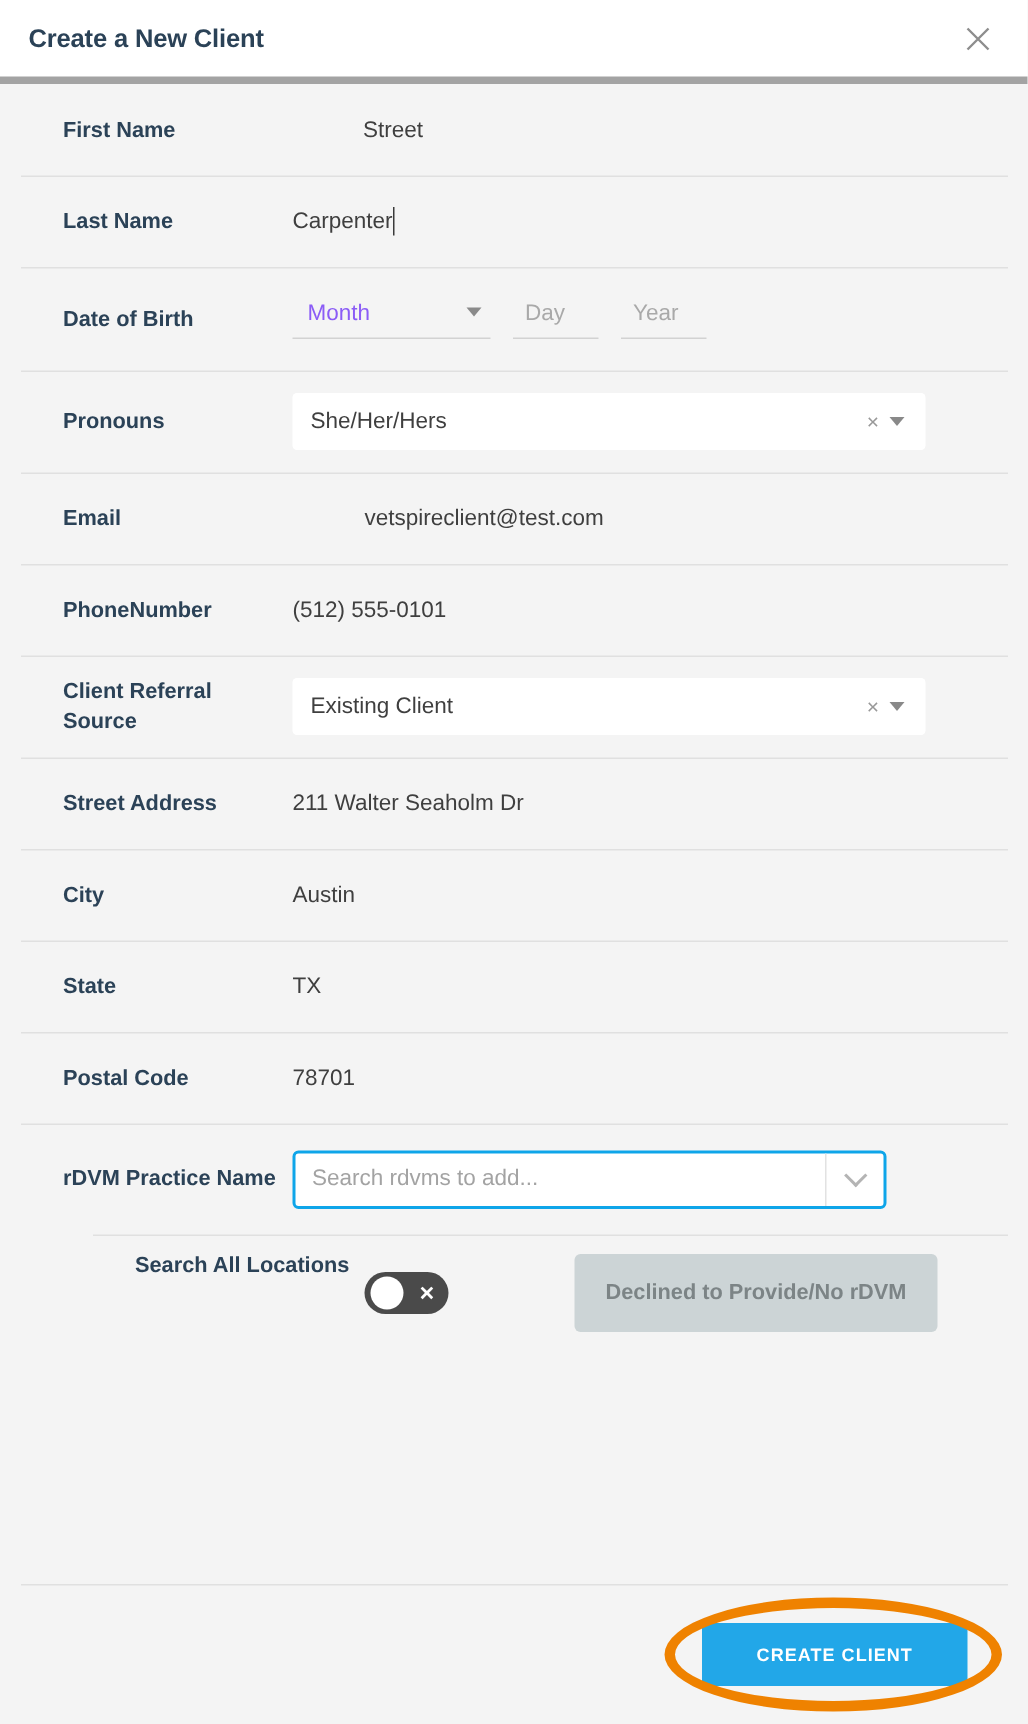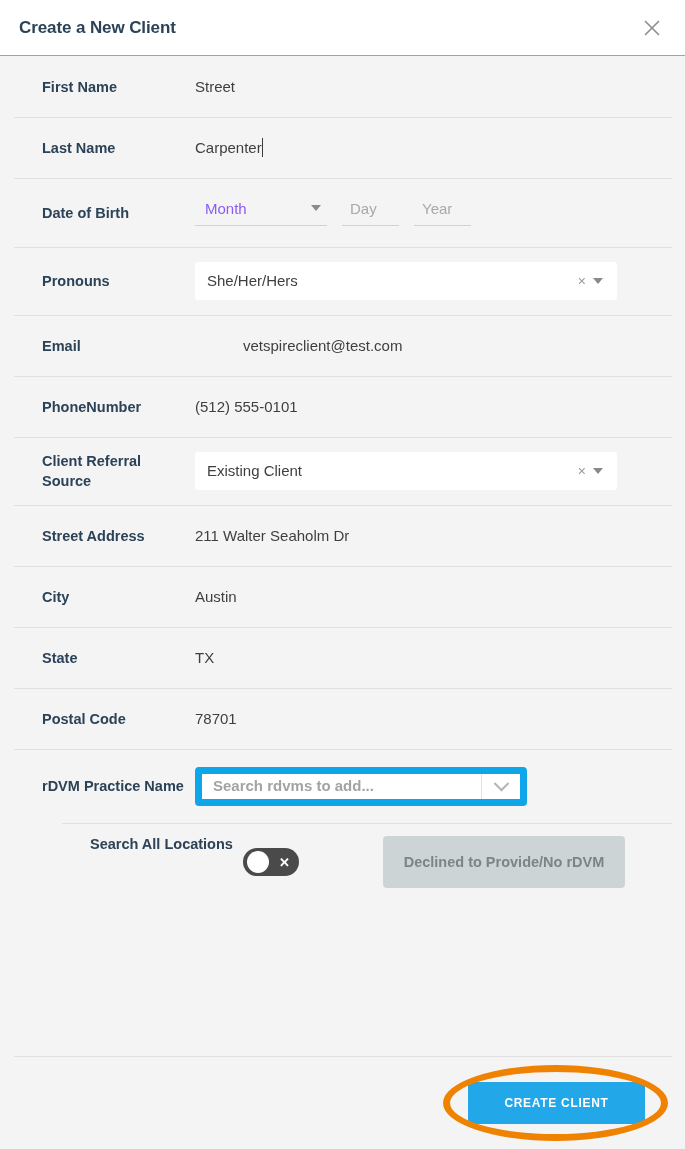--- a/index.html
+++ b/index.html
@@ -23,21 +23,21 @@
     box-sizing: border-box;
     display: flex;
     flex-direction: column;
   }
 
   
   .modal-header {
     height: 56px;
     min-height: 56px;
     background: #ffffff;
-    border-bottom: 1px solid #a3a3a3;
+    border-bottom: 5px solid #a3a3a3;
     display: flex;
     align-items: center;
     padding: 0 20px 0 19px;
     box-sizing: border-box;
   }
   .modal-title {
     font-size: 17px;
     font-weight: bold;
     color: #2b4257;
     letter-spacing: -0.1px;
@@ -109,21 +109,21 @@
     display: inline-block;
     width: 1px;
     height: 19px;
     background: #3a3a3a;
     vertical-align: -4px;
     margin-left: 0px;
   }
 
   
   .row-title     { height: 81px; }
-  .row-firstname { height: 61px; }
+  .row-firstname { height: 61px; gap: 47px; }
   .row-lastname  { height: 61px; }
   .row-dob       { height: 69px; }
   .row-pronouns  { height: 68px; }
   .row-email     { height: 61px; gap: 48px; }
   .row-phone     { height: 61px; }
   .row-referral  { height: 68px; }
   .row-street    { height: 61px; }
   .row-city      { height: 61px; }
   .row-state     { height: 61px; }
   .row-postal    { height: 61px; }
@@ -197,30 +197,29 @@
     width: 0;
     height: 0;
     border-left: 5px solid transparent;
     border-right: 5px solid transparent;
     border-top: 6px solid #898989;
     margin-right: 4px;
   }
 
   
   .search-box {
-    width: 332px;
+    width: 396px;
     height: 39px;
     background: #ffffff;
-    border: 7px solid #0ea5e9;
+    border: 2px solid #0ea5e9;
     border-radius: 4px;
     display: flex;
     align-items: stretch;
     box-sizing: border-box;
     cursor: text;
-    font-weight: bold;
   }
   .search-input {
     flex: 1;
     display: flex;
     align-items: center;
     padding-left: 11px;
     font-size: 15px;
     color: #a3a3a3;
   }
   .search-caret-wrap {

